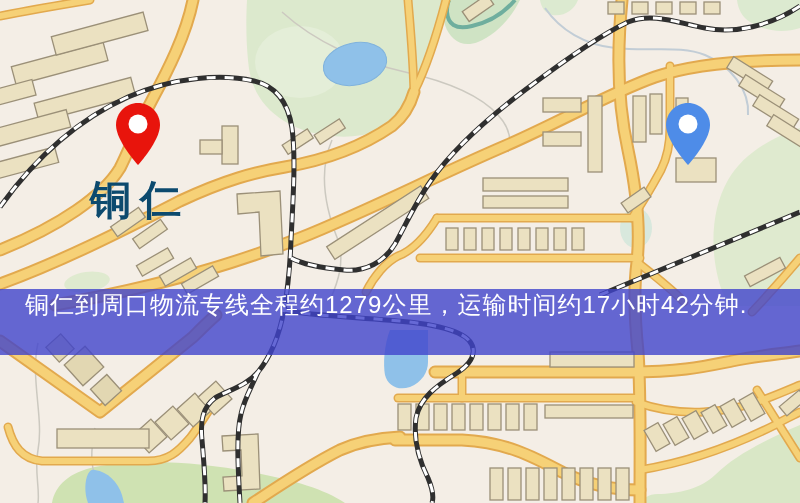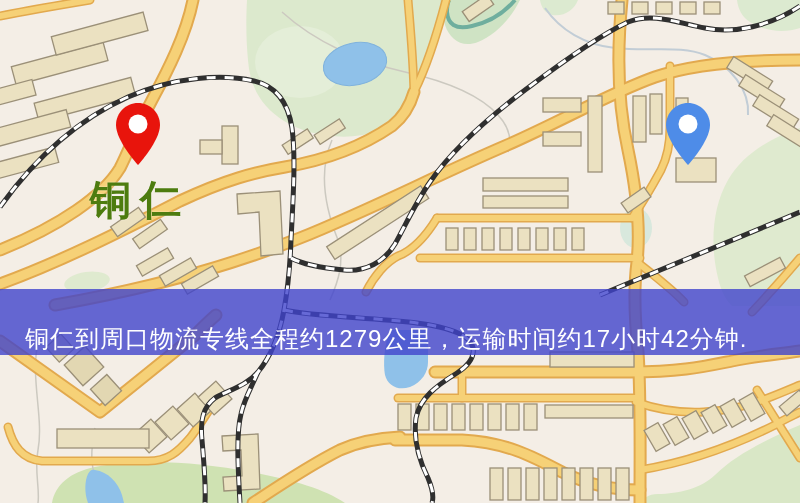--- a/index.html
+++ b/index.html
@@ -2,24 +2,24 @@
 <html><head>
 <meta charset="utf-8">
 <style>
   html,body{margin:0;padding:0;}
   body{width:800px;height:503px;overflow:hidden;position:relative;
        font-family:"Liberation Sans",sans-serif;background:#f4eee6;}
   .map-viewport{position:absolute;left:0;top:0;width:800px;height:503px;}
   svg{display:block;}
   .marker-label{position:absolute;font-weight:bold;line-height:1;
       text-shadow:0 0 2px rgba(255,255,255,.6);white-space:nowrap;}
-  .label-tongren{left:90px;top:180px;font-size:41px;letter-spacing:9px;color:#4d7c0f;}
+  .label-tongren{left:90px;top:180px;font-size:41px;letter-spacing:9px;color:#0c4a6e;}
   .label-zhoukou{left:645px;top:183px;font-size:43px;letter-spacing:9px;color:#2238d8;}
   .route-banner{position:absolute;left:0;top:289px;width:800px;height:66px;
-      background:rgba(64,68,204,0.80);display:flex;align-items:flex-end;z-index:5;}
+      background:rgba(64,68,204,0.80);display:flex;align-items:flex-start;z-index:5;}
   .route-banner .banner-text{color:#ffffff;font-size:24px;padding-left:25px;
       letter-spacing:1px;white-space:nowrap;}
 </style>
 </head>
 <body>
 
 <div class="map-viewport">
   <svg width="800" height="503" viewBox="0 0 800 503">
 
     <rect x="0" y="0" width="800" height="503" fill="#f4eee6"></rect>

